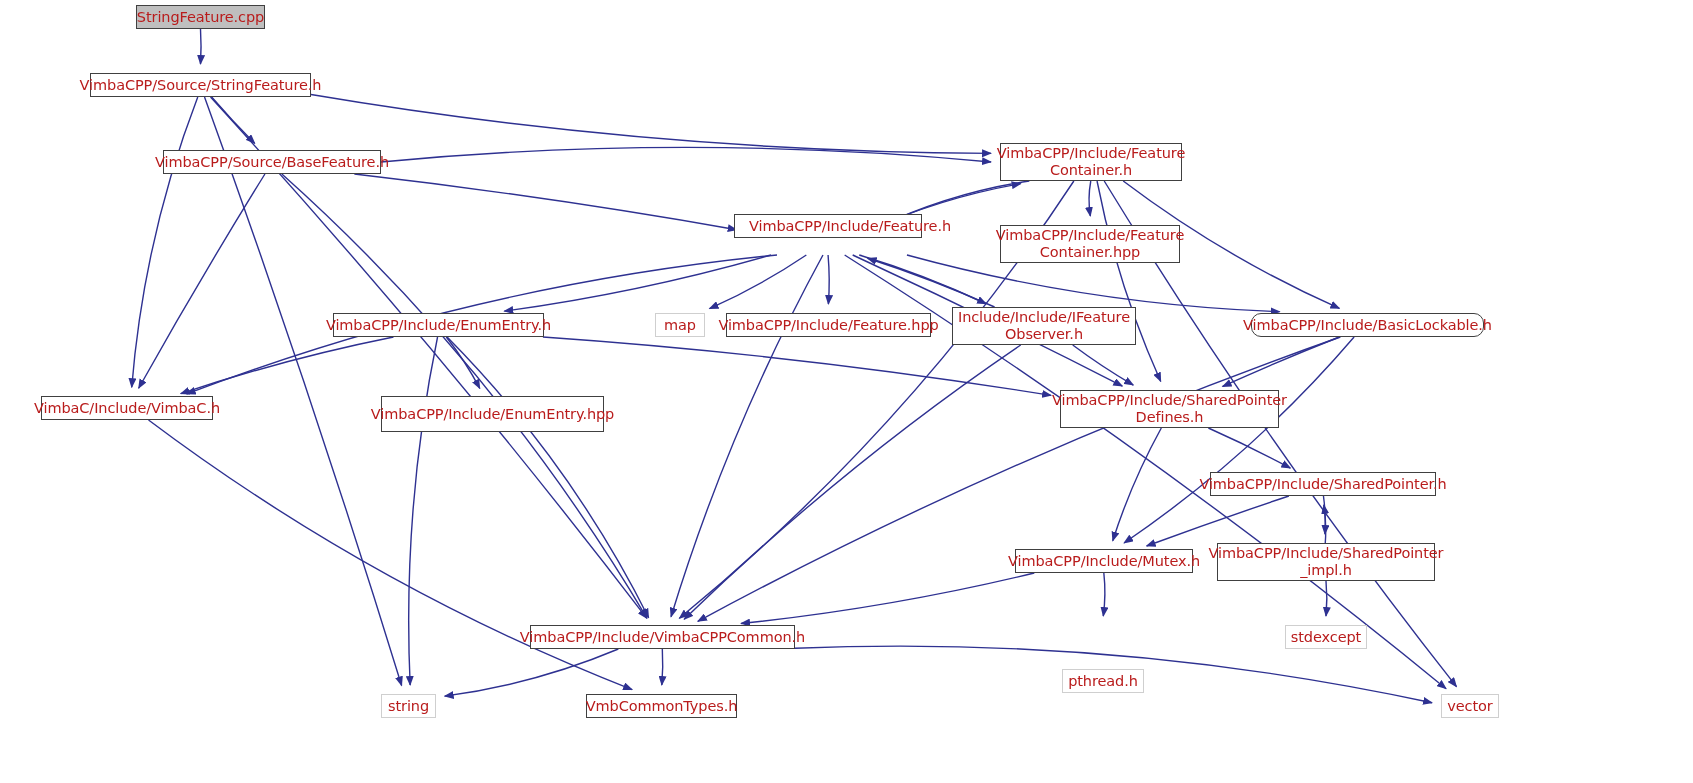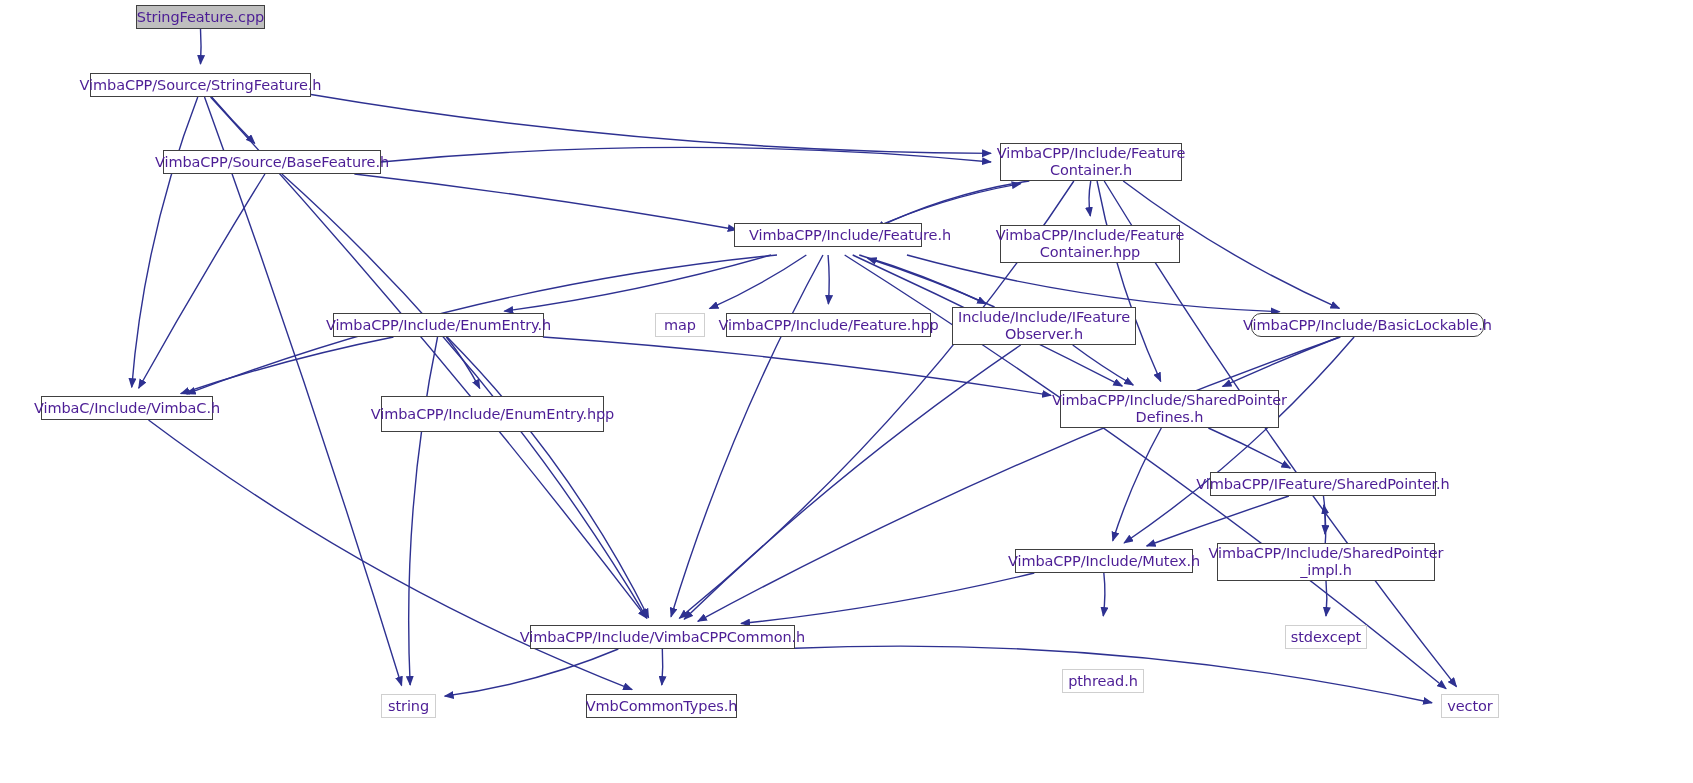--- a/index.html
+++ b/index.html
@@ -1,20 +1,20 @@
 <!DOCTYPE html>
 <html><head>
 <meta charset="utf-8">
 <style>
   html,body{margin:0;padding:0;background:#ffffff;}
   body{font-family:"DejaVu Sans","Liberation Sans",sans-serif;}
   #graph{position:relative;width:1693px;height:783px;overflow:hidden;background:#fff;}
   #edges{position:absolute;left:0;top:0;width:1693px;height:783px;}
   .node{position:absolute;box-sizing:border-box;display:flex;align-items:center;justify-content:center;
-        text-align:center;background:#ffffff;border:1px solid #cfcfcf;color:#4c1d95;
+        text-align:center;background:#ffffff;border:1px solid #cfcfcf;color:#b91c1c;
         font-size:14.5px;line-height:17px;white-space:pre-line;letter-spacing:-0.1px;}
   .node.solid{border:1.5px solid #404040;}
   .node.root{background:#bfbfbf;border:1.5px solid #404040;}
   .nlabel{pointer-events:none;}
 </style>
 </head>
 <body>
 
 <div id="graph">
   <svg id="edges" viewBox="0 0 1693 783">
@@ -75,32 +75,32 @@
         <path d="M 148.5234899328859 420 Q 371.9124870133065 587.8241060465555 632.115693863152 689.6173559798303" marker-end="url(#ah)"></path>
       </g>
   </svg>
 <div class="node root" style="left: 136px; top: 5px; width: 129px; height: 24px;"><span class="nlabel">StringFeature.cpp</span></div>
     <div class="node solid" style="left: 90px; top: 73px; width: 221px; height: 24px;"><span class="nlabel">VimbaCPP/Source/StringFeature.h</span></div>
     <div class="node solid" style="left: 163px; top: 150px; width: 218px; height: 24px;"><span class="nlabel">VimbaCPP/Source/BaseFeature.h</span></div>
     <div class="node solid" style="left: 1000px; top: 143px; width: 182px; height: 38px;"><span class="nlabel">VimbaCPP/Include/Feature
 Container.h</span></div>
     <div class="node solid" style="left: 1000px; top: 225px; width: 180px; height: 38px;"><span class="nlabel">VimbaCPP/Include/Feature
 Container.hpp</span></div>
-    <div class="node solid" style="left: 734px; top: 223px; width: 188px; height: 24px; padding-left: 44px;"><span class="nlabel">VimbaCPP/Include/Feature.h</span></div>
+    <div class="node solid" style="left: 734px; top: 214px; width: 188px; height: 24px; padding-left: 44px;"><span class="nlabel">VimbaCPP/Include/Feature.h</span></div>
     <div class="node solid" style="left: 333px; top: 313px; width: 211px; height: 24px;"><span class="nlabel">VimbaCPP/Include/EnumEntry.h</span></div>
     <div class="node light" style="left: 655px; top: 313px; width: 50px; height: 24px;"><span class="nlabel">map</span></div>
     <div class="node solid" style="left: 726px; top: 313px; width: 205px; height: 24px;"><span class="nlabel">VimbaCPP/Include/Feature.hpp</span></div>
     <div class="node solid" style="left: 952px; top: 307px; width: 184px; height: 38px;"><span class="nlabel">Include/Include/IFeature
 Observer.h</span></div>
     <div class="node solid" style="left: 1251px; top: 313px; width: 233px; height: 24px; border-radius: 10px;"><span class="nlabel">VimbaCPP/Include/BasicLockable.h</span></div>
     <div class="node solid" style="left: 41px; top: 396px; width: 172px; height: 24px;"><span class="nlabel">VimbaC/Include/VimbaC.h</span></div>
     <div class="node solid" style="left: 381px; top: 396px; width: 223px; height: 36px;"><span class="nlabel">VimbaCPP/Include/EnumEntry.hpp</span></div>
     <div class="node solid" style="left: 1060px; top: 390px; width: 219px; height: 38px;"><span class="nlabel">VimbaCPP/Include/SharedPointer
 Defines.h</span></div>
-    <div class="node solid" style="left: 1210px; top: 472px; width: 226px; height: 24px;"><span class="nlabel">VimbaCPP/IFeature/SharedPointer.h</span></div>
+    <div class="node solid" style="left: 1210px; top: 472px; width: 226px; height: 24px;"><span class="nlabel">VimbaCPP/Include/SharedPointer.h</span></div>
     <div class="node solid" style="left: 1015px; top: 549px; width: 178px; height: 24px;"><span class="nlabel">VimbaCPP/Include/Mutex.h</span></div>
     <div class="node solid" style="left: 1217px; top: 543px; width: 218px; height: 38px;"><span class="nlabel">VimbaCPP/Include/SharedPointer
 _impl.h</span></div>
     <div class="node light" style="left: 1062px; top: 625px; width: 82px; height: 24px; margin-top: 44px;"><span class="nlabel">pthread.h</span></div>
     <div class="node light" style="left: 1285px; top: 625px; width: 82px; height: 24px;"><span class="nlabel">stdexcept</span></div>
     <div class="node solid" style="left: 530px; top: 625px; width: 265px; height: 24px;"><span class="nlabel">VimbaCPP/Include/VimbaCPPCommon.h</span></div>
     <div class="node light" style="left: 381px; top: 694px; width: 55px; height: 24px;"><span class="nlabel">string</span></div>
     <div class="node solid" style="left: 586px; top: 694px; width: 151px; height: 24px;"><span class="nlabel">VmbCommonTypes.h</span></div>
     <div class="node light" style="left: 1441px; top: 694px; width: 58px; height: 24px;"><span class="nlabel">vector</span></div>
   </div>

